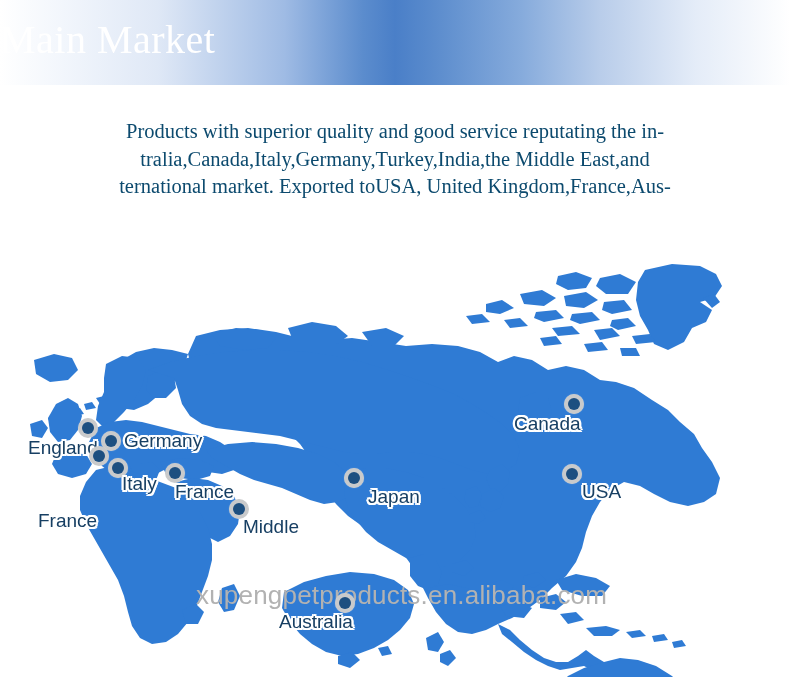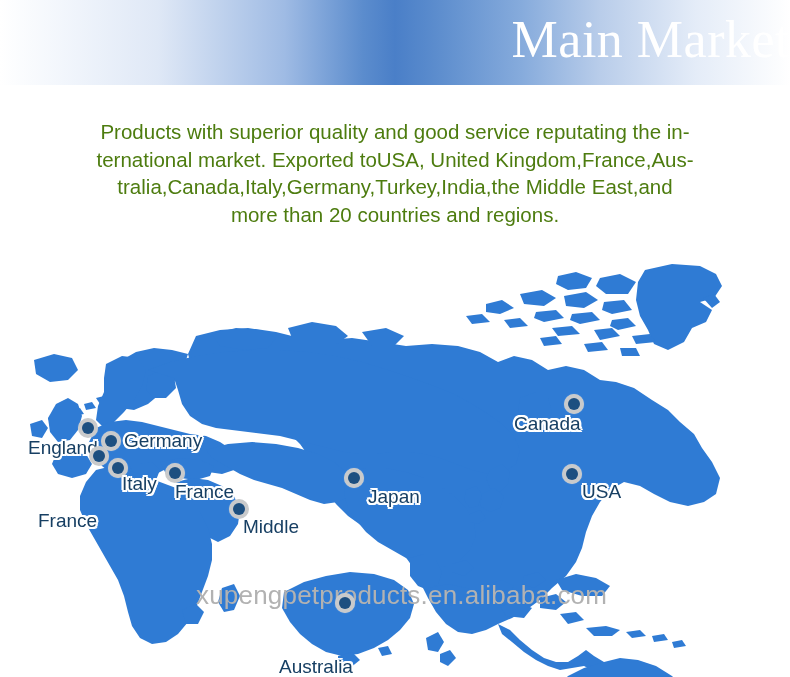--- a/index.html
+++ b/index.html
@@ -34,39 +34,40 @@
         #86abdc 66%,
         #b9cdea 76%,
         #e4ecf8 88%,
         #ffffff 100%);
   }
   #page-title {
     position: absolute;
     left: 0;
     top: 12px;
     width: 790px;
-    text-align: right;
+    text-align: left;
     font-family: "Liberation Serif", serif;
-    font-size: 52px;
+    font-size: 40px;
     line-height: 56px;
     color: #ffffff;
     letter-spacing: 0.5px;
     white-space: nowrap;
   }
 
   
   #intro-paragraph {
     position: absolute;
     left: 45px;
     top: 118px;
     width: 700px;
     text-align: center;
-    color: #4d7c0f;
+    color: #0c4a6e;
     font-size: 20.5px;
     line-height: 27.5px;
+    font-family: Liberation Serif, serif;
   }
   #intro-paragraph .intro-line {
     display: block;
     white-space: nowrap;
   }
 
   
   #world-map-region {
     position: absolute;
     left: 0;
@@ -135,23 +136,22 @@
 </style>
 </head>
 <body>
 
 <div id="header-banner">
   <div id="page-title">Main Market</div>
 </div>
 
 <div id="intro-paragraph">
   <span class="intro-line">Products with superior quality and good service reputating the in-</span>
+  <span class="intro-line">tralia,Canada,Italy,Germany,Turkey,India,the Middle East,and</span>
   <span class="intro-line">ternational market. Exported toUSA, United Kingdom,France,Aus-</span>
-  <span class="intro-line">tralia,Canada,Italy,Germany,Turkey,India,the Middle East,and</span>
-  <span class="intro-line">more than 20 countries and regions.</span>
 </div>
 
 <div id="world-map-region">
   <svg id="world-map-svg" width="790" height="419" viewBox="0 0 790 419" xmlns="http://www.w3.org/2000/svg">
     <g id="map-land" fill="#2f7bd4" stroke="none">
 
       <path d="M645 12 L672 6 L700 8 L716 16 L722 28 L714 40 L700 44 L712 52 L706 64 L692 70 L684 84 L668 92 L654 86 L648 72 L640 58 L636 42 L638 24 Z"></path>
       <path d="M703 40 L714 36 L720 44 L712 50 Z"></path>
 
       <path d="M558 18 L576 14 L592 20 L586 30 L568 32 L556 26 Z"></path>
@@ -306,19 +306,19 @@
       <div class="map-label" style="left: 38px; top: 210px; margin-top: 42px;">France</div>
       <div class="map-marker" style="left: 118px; top: 210px;"></div>
       <div class="map-label" style="left: 122px; top: 215px;">Italy</div>
       <div class="map-marker" style="left: 175px; top: 215px;"></div>
       <div class="map-label" style="left: 175px; top: 223px;">France</div>
       <div class="map-marker" style="left: 239px; top: 251px;"></div>
       <div class="map-label" style="left: 243px; top: 258px;">Middle</div>
       <div class="map-marker" style="left: 354px; top: 220px;"></div>
       <div class="map-label" style="left: 368px; top: 228px;">Japan</div>
       <div class="map-marker" style="left: 345px; top: 345px;"></div>
-      <div class="map-label" style="left: 279px; top: 353px; margin-top: 45px;">Australia</div>
+      <div class="map-label" style="left: 279px; top: 353px;">Australia</div>
       <div class="map-marker" style="left: 574px; top: 146px;"></div>
       <div class="map-label" style="left: 514px; top: 155px;">Canada</div>
       <div class="map-marker" style="left: 572px; top: 216px;"></div>
       <div class="map-label" style="left: 582px; top: 223px; text-align: center;">USA</div>
     </div>
 </div>
 
 </body></html>

